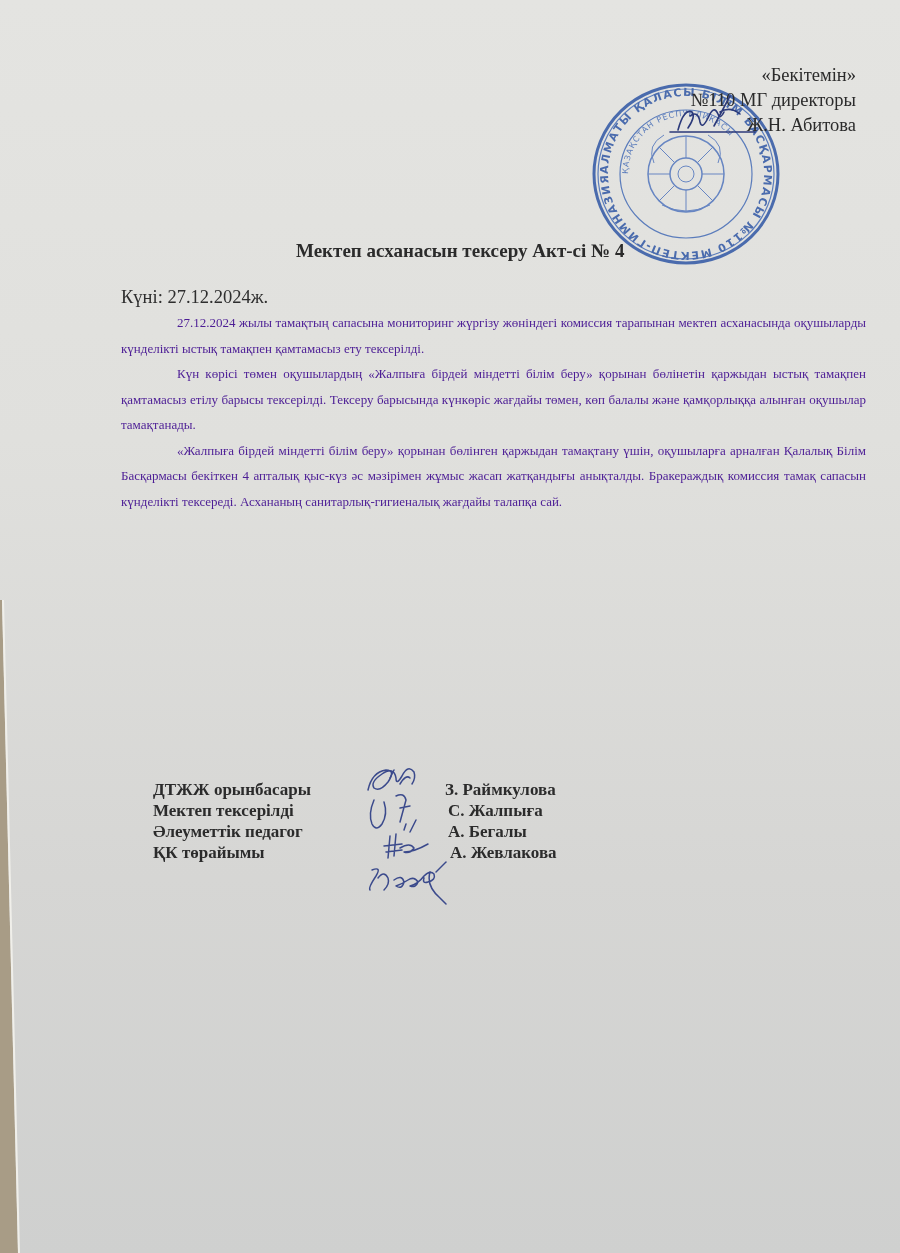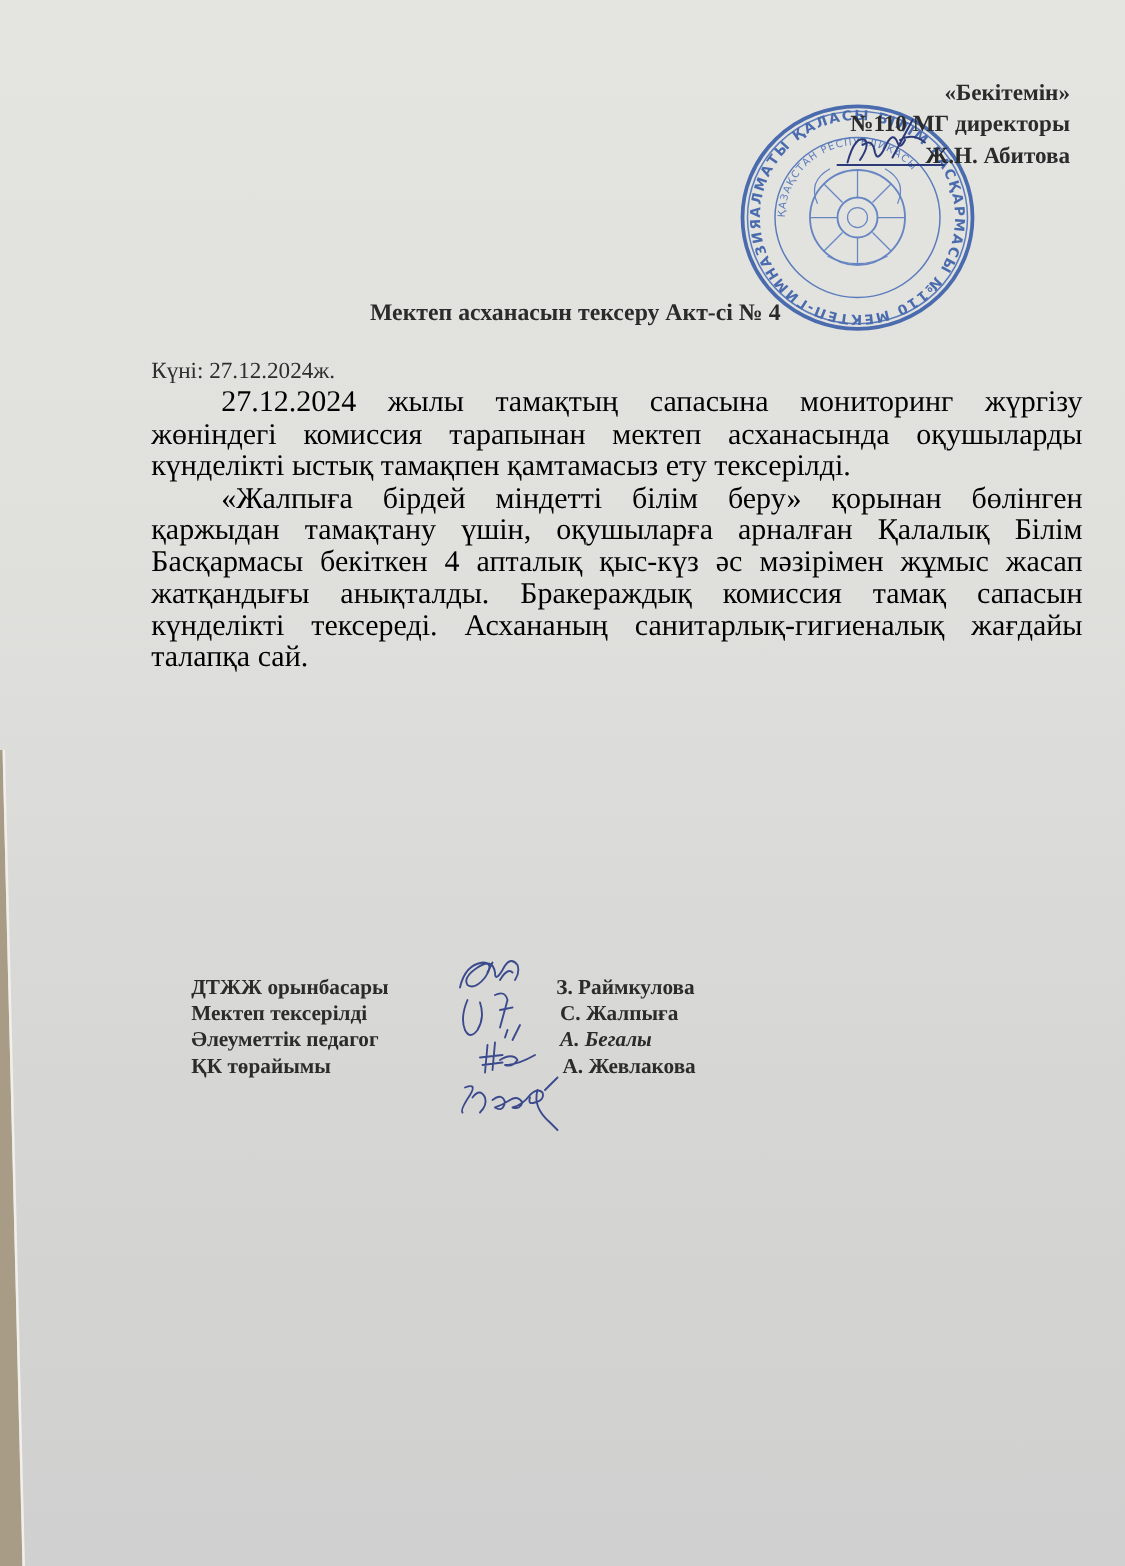--- a/index.html
+++ b/index.html
@@ -36,21 +36,21 @@
       background: #f0efea;
       clip-path: polygon(2px 600px, 4px 600px, 20px 1253px, 18px 1253px);
     }
 
     
     .approval {
       position: absolute;
       right: 44px;
       top: 63px;
       text-align: right;
-      font-weight: bold;
+      font-weight: normal;
       font-size: 18.5px;
       line-height: 25px;
       color: #2b2b2b;
       z-index: 3;
     }
     .approval div { white-space: nowrap; }
 
     
     .stamp {
       position: absolute;
@@ -90,23 +90,23 @@
       font-size: 18.5px;
       color: #2e2e2e;
       white-space: nowrap;
     }
 
     .body-text {
       position: absolute;
       left: 121px;
       top: 310px;
       width: 745px;
-      font-size: 24px;
+      font-size: 13px;
       line-height: 25.5px;
-      color: #000000;
+      color: #4c1d95;
     }
     .body-text p {
       margin: 0;
       text-indent: 56px;
       text-align: justify;
       text-align-last: left;
     }
 
     
     .signatories {
@@ -120,21 +120,21 @@
     }
     .sig-row {
       position: relative;
       height: 21px;
       white-space: nowrap;
     }
     .sig-role { position: absolute; left: 16px; }
     .sig-name { position: absolute; }
     .sig-row:nth-child(1) .sig-name { left: 308px; }
     .sig-row:nth-child(2) .sig-name { left: 311px; }
-    .sig-row:nth-child(3) .sig-name { left: 311px; font-style: italic; }
+    .sig-row:nth-child(3) .sig-name { left: 311px; }
     .sig-row:nth-child(4) .sig-name { left: 313px; }
 
     .signatures {
       position: absolute;
       left: 360px;
       top: 760px;
       width: 110px;
       height: 145px;
       z-index: 3;
     }
@@ -185,20 +185,21 @@
   <div>№110 МГ директоры</div>
   <div>Ж.Н. Абитова</div>
 </div>
 
 <div class="title">Мектеп асханасын тексеру Акт-сі № 4</div>
 
 <div class="date-line">Күні: 27.12.2024ж.</div>
 
 <div class="body-text">
   <p>27.12.2024 жылы тамақтың сапасына мониторинг жүргізу жөніндегі комиссия тарапынан мектеп асханасында оқушыларды күнделікті ыстық тамақпен қамтамасыз ету тексерілді.</p>
+  <p>Күн көрісі төмен оқушылардың «Жалпыға бірдей міндетті білім беру» қорынан бөлінетін қаржыдан ыстық тамақпен қамтамасыз етілу барысы тексерілді. Тексеру барысында күнкөріс жағдайы төмен, көп балалы және қамқорлыққа алынған оқушылар тамақтанады.</p>
   <p>«Жалпыға бірдей міндетті білім беру» қорынан бөлінген қаржыдан тамақтану үшін, оқушыларға арналған Қалалық Білім Басқармасы бекіткен 4 апталық қыс-күз әс мәзірімен жұмыс жасап жатқандығы анықталды. Бракераждық комиссия тамақ сапасын күнделікті тексереді. Асхананың санитарлық-гигиеналық жағдайы талапқа сай.</p>
 </div>
 
 <div class="signatories">
   <div class="sig-row">
     <span class="sig-role">ДТЖЖ орынбасары</span>
     <span class="sig-name">З. Раймкулова</span>
   </div>
   <div class="sig-row">
     <span class="sig-role">Мектеп тексерілді</span>

